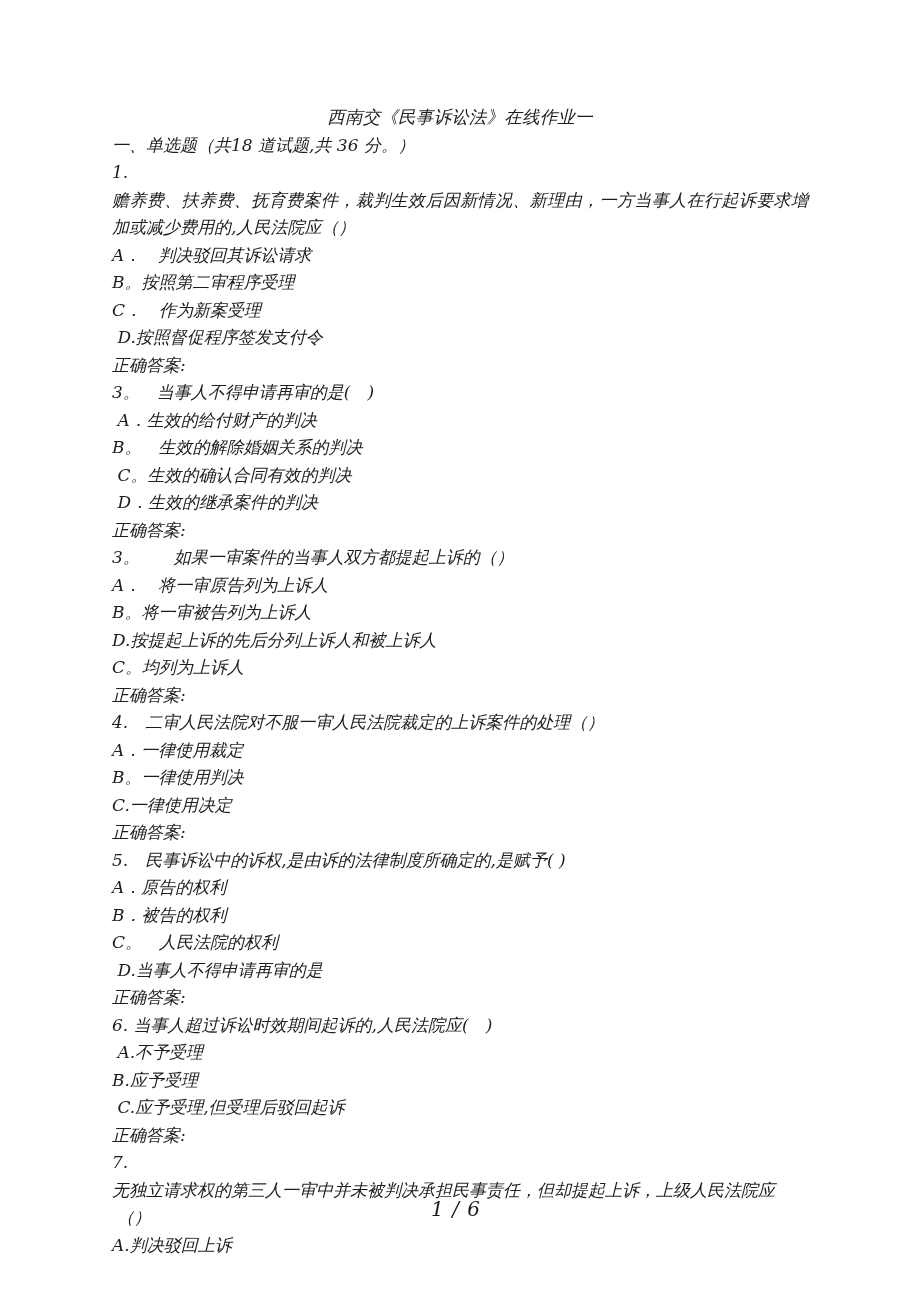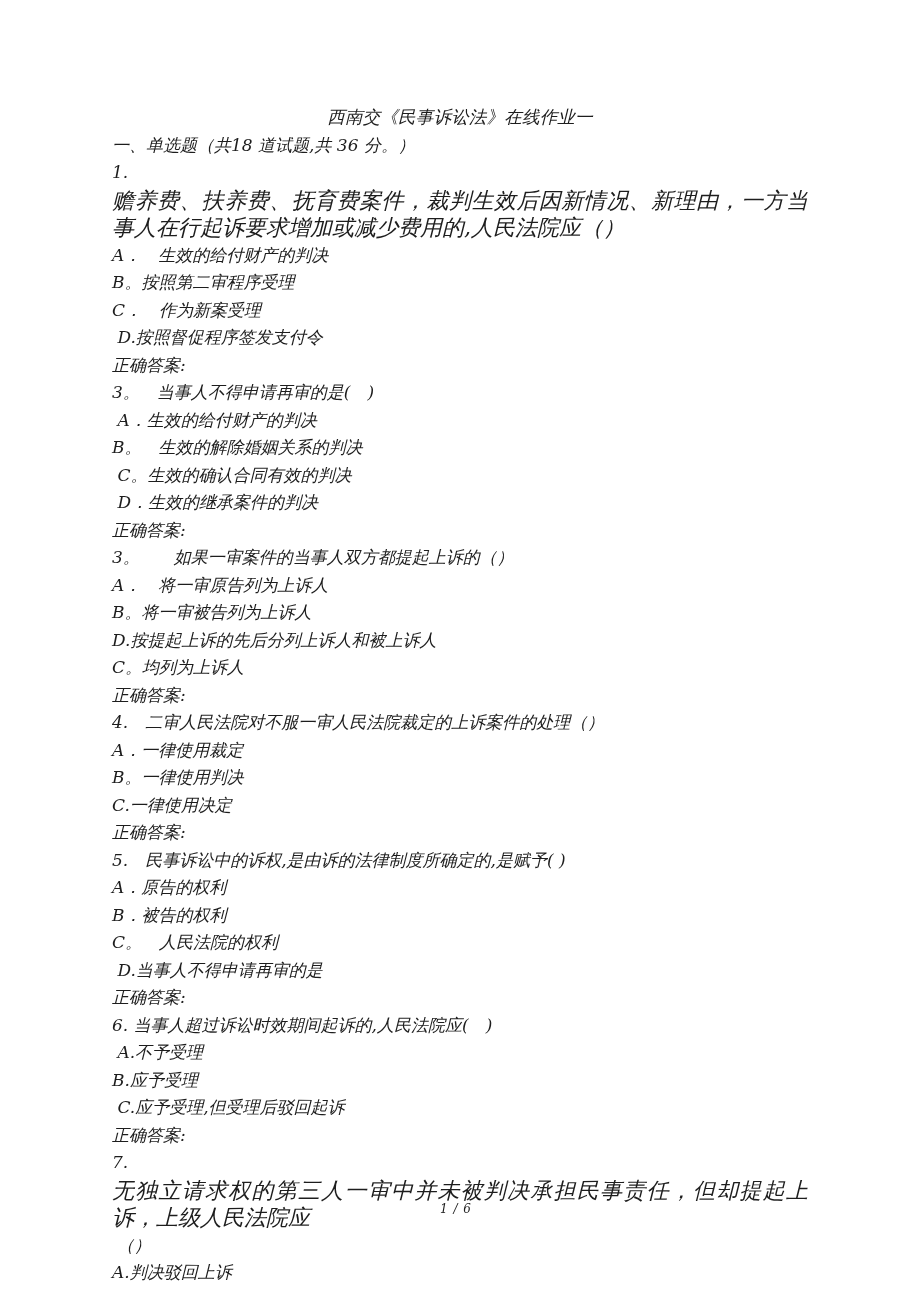--- a/index.html
+++ b/index.html
@@ -49,55 +49,55 @@
 
   .line {
     font-size: 17px;
     line-height: 27.5px;
     white-space: pre-wrap;
     word-break: break-all;
   }
 
   
   .para {
-    font-size: 22px;
+    font-size: 17px;
     line-height: 27.5px;
     text-align: justify;
     text-justify: inter-character;
     word-break: break-all;
     white-space: pre-wrap;
   }
 
   .indent-sm { padding-left: 5px; }
 
   .footer {
     position: absolute;
     left: 0;
     right: 8px;
     top: 1198px;
     text-align: center;
-    font-size: 12px;
+    font-size: 20px;
     line-height: 22px;
     letter-spacing: 1px;
   }
 </style>
 </head>
 <body>
 
 <div class="page">
 
   <div class="content">
 
     <div class="doc-title">西南交《民事诉讼法》在线作业一</div>
 
     <div class="section-heading">一、单选题（共18 道试题,共  36 分。）</div>
 
     <div class="line">1.</div>
     <div class="para">赡养费、扶养费、抚育费案件，裁判生效后因新情况、新理由，一方当事人在行起诉要求增加或减少费用的,人民法院应（）</div>
-    <div class="line">A．　生效的给付财产的判决</div>
+    <div class="line">A．　判决驳回其诉讼请求</div>
     <div class="line">B。按照第二审程序受理</div>
     <div class="line">C．　作为新案受理</div>
     <div class="line"> D.按照督促程序签发支付令</div>
     <div class="line">正确答案:</div>
 
     <div class="line">3。　当事人不得申请再审的是(　)</div>
     <div class="line"> A．生效的给付财产的判决</div>
     <div class="line">B。　生效的解除婚姻关系的判决</div>
     <div class="line"> C。生效的确认合同有效的判决</div>
     <div class="line"> D．生效的继承案件的判决</div>

